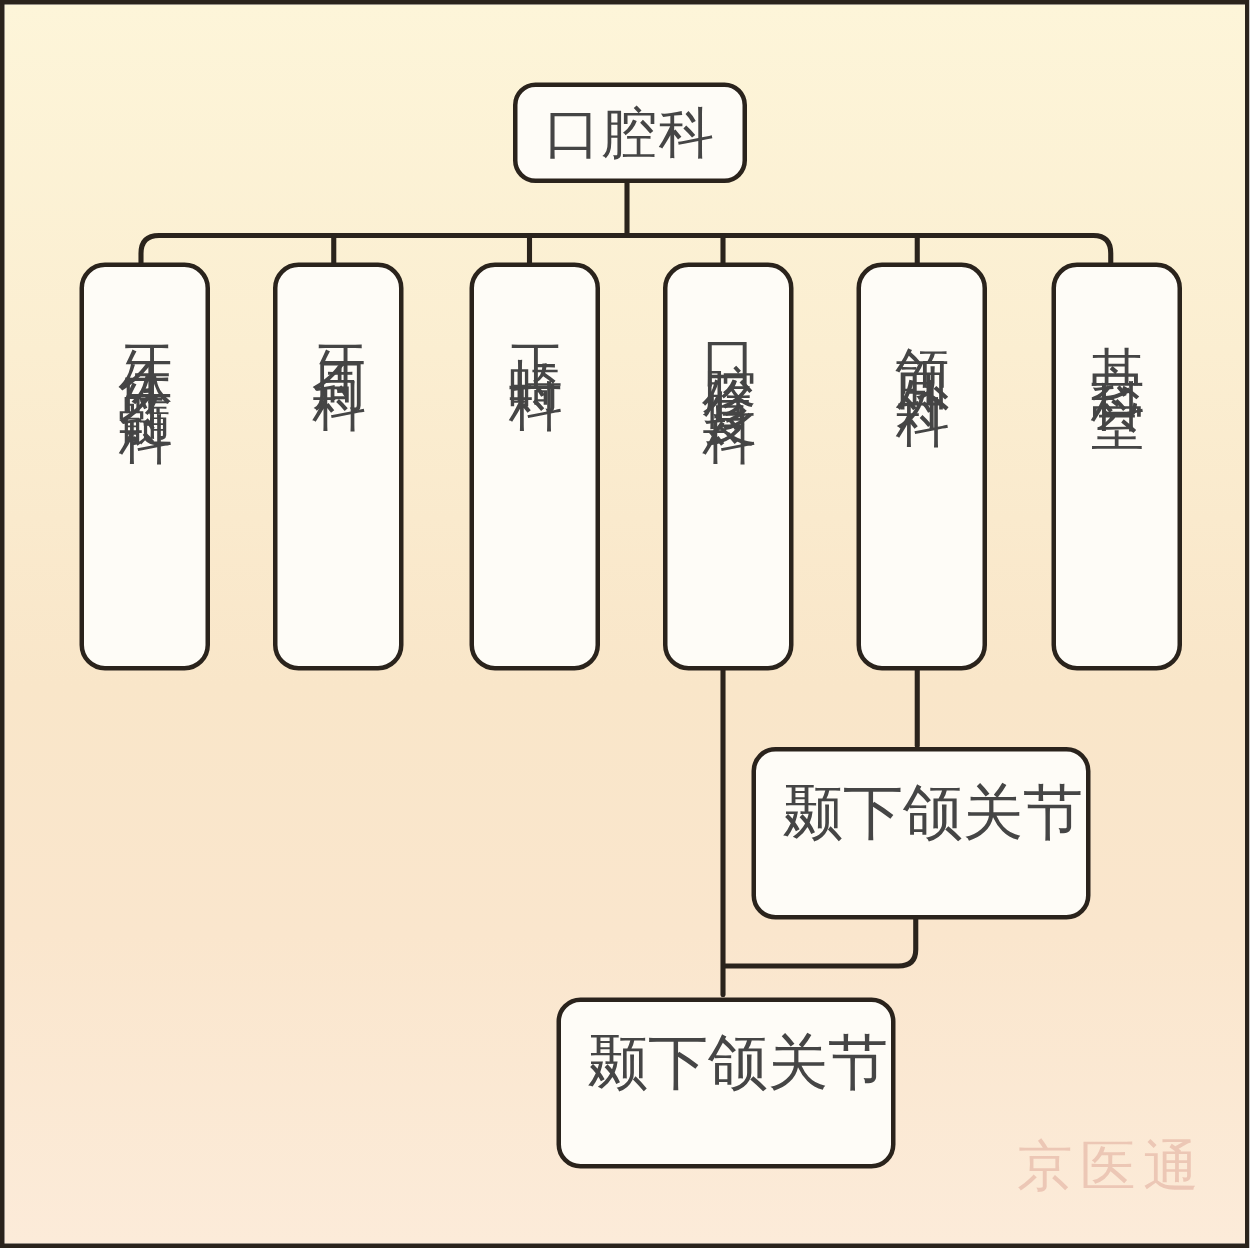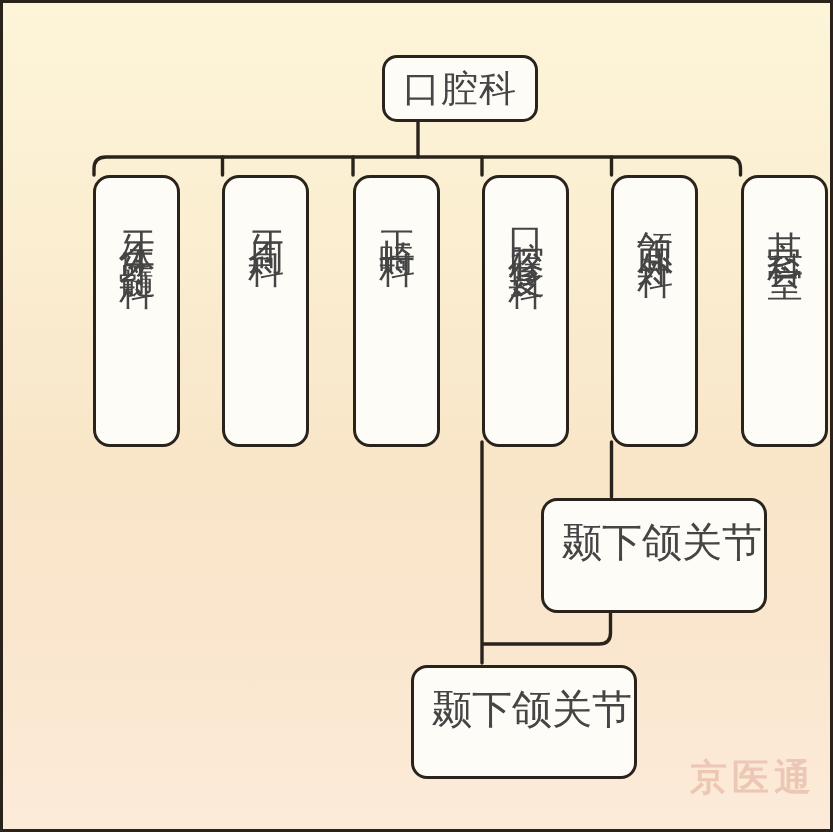--- a/index.html
+++ b/index.html
@@ -27,21 +27,20 @@
     width: 833px; height: 832px;
     color: var(--line);
     z-index: 1;
   }
   .node {
     position: absolute;
     background: var(--box-fill);
     border: 3.4px solid var(--line);
     color: var(--text);
     z-index: 2;
-    margin-left: 40px;
   }
   .root-box {
     left: 339px; top: 52px; width: 156px; height: 67px;
     border-radius: 15px;
     display: flex; align-items: center; justify-content: center;
     font-size: 37px; letter-spacing: 1px;
   }
   .dept-box {
     top: 172px; height: 272px; width: 87px;
     border-radius: 17px;
@@ -64,23 +63,23 @@
     border-radius: 16px;
     font-size: 40px;
     line-height: 1.38;
     padding: 14px 18px;
   }
   .g1 { left: 498px; top: 495px; width: 226px; height: 115px; }
   .g2 { left: 368px; top: 662px; width: 226px; height: 114px; }
   .group-box .line { display: block; white-space: nowrap; }
   .watermark {
     position: absolute;
-    right: 14px; bottom: 26px;
+    right: 26px; bottom: 26px;
     font-size: 37px;
-    font-weight: bold;
+    font-weight: normal;
     letter-spacing: 5px;
     color: var(--watermark);
     opacity: 0.8;
     z-index: 3;
     margin-top: 28px;
   }
 </style>
 </head>
 <body>
 

